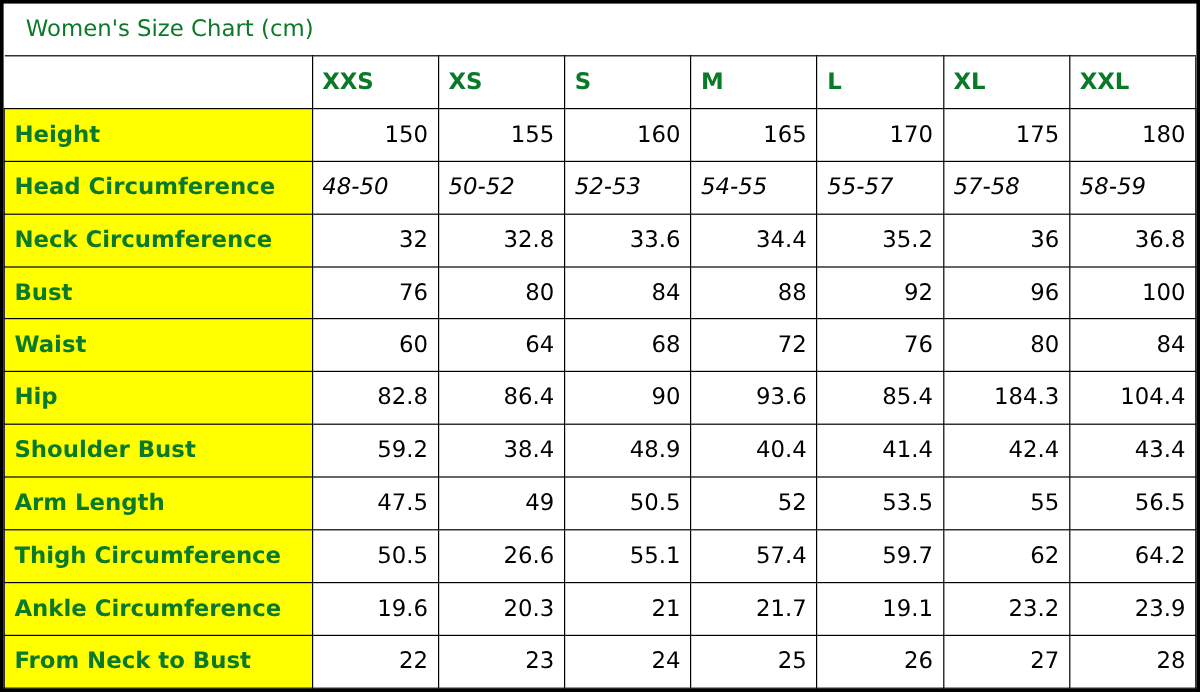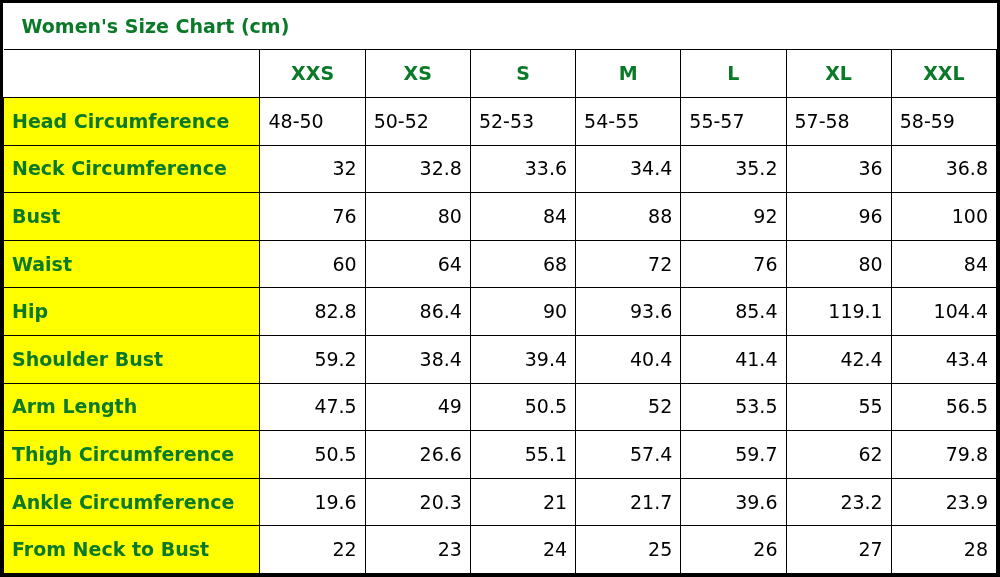--- a/index.html
+++ b/index.html
@@ -37,54 +37,55 @@
   }
   
   col.c-label { width: 256px; }
   col.c-size  { width: 105px; }
 
   
   .title-cell {
     border: none !important;
     border-bottom: 1px solid #000 !important;
     color: #0a7a28;
-    font-weight: bold;
+    font-weight: normal;
     font-size: 21px;
     text-align: left;
     padding-left: 18px !important;
     height: 42px;
   }
   
   .head-blank {
     background: #ffffff;
     border-left: none !important;
   }
   .head-size {
     color: #0a7a28;
     font-weight: bold;
     font-size: 20px;
-    text-align: center;
+    text-align: left;
     background: #ffffff;
   }
   
   .row-label {
     background: #ffff00;
     color: #0a7a28;
     font-weight: bold;
     font-size: 20px;
     text-align: left;
   }
   
   .val {
     text-align: right;
     color: #000000;
     font-size: 20px;
   }
   .val.range {
     text-align: left;
+    font-style: italic;
   }
 </style>
 </head>
 <body>
 
 <div class="sheet">
   <table class="size-chart">
     <colgroup>
       <col class="c-label">
       <col class="c-size">
@@ -103,20 +104,30 @@
         <td class="head-blank"></td>
         <td class="head-size">XXS</td>
         <td class="head-size">XS</td>
         <td class="head-size">S</td>
         <td class="head-size">M</td>
         <td class="head-size">L</td>
         <td class="head-size">XL</td>
         <td class="head-size">XXL</td>
       </tr>
 
+      <tr>
+        <td class="row-label">Height</td>
+        <td class="val">150</td>
+        <td class="val">155</td>
+        <td class="val">160</td>
+        <td class="val">165</td>
+        <td class="val">170</td>
+        <td class="val">175</td>
+        <td class="val">180</td>
+      </tr>
 
       <tr>
         <td class="row-label">Head Circumference</td>
         <td class="val range">48-50</td>
         <td class="val range">50-52</td>
         <td class="val range">52-53</td>
         <td class="val range">54-55</td>
         <td class="val range">55-57</td>
         <td class="val range">57-58</td>
         <td class="val range">58-59</td>
@@ -155,29 +166,29 @@
         <td class="val">84</td>
       </tr>
 
       <tr>
         <td class="row-label">Hip</td>
         <td class="val">82.8</td>
         <td class="val">86.4</td>
         <td class="val">90</td>
         <td class="val">93.6</td>
         <td class="val">85.4</td>
-        <td class="val">119.1</td>
+        <td class="val">184.3</td>
         <td class="val">104.4</td>
       </tr>
 
       <tr>
         <td class="row-label">Shoulder Bust</td>
         <td class="val">59.2</td>
         <td class="val">38.4</td>
-        <td class="val">39.4</td>
+        <td class="val">48.9</td>
         <td class="val">40.4</td>
         <td class="val">41.4</td>
         <td class="val">42.4</td>
         <td class="val">43.4</td>
       </tr>
 
       <tr>
         <td class="row-label">Arm Length</td>
         <td class="val">47.5</td>
         <td class="val">49</td>
@@ -191,30 +202,30 @@
 
 
       <tr>
         <td class="row-label">Thigh Circumference</td>
         <td class="val">50.5</td>
         <td class="val">26.6</td>
         <td class="val">55.1</td>
         <td class="val">57.4</td>
         <td class="val">59.7</td>
         <td class="val">62</td>
-        <td class="val">79.8</td>
+        <td class="val">64.2</td>
       </tr>
 
       <tr>
         <td class="row-label">Ankle Circumference</td>
         <td class="val">19.6</td>
         <td class="val">20.3</td>
         <td class="val">21</td>
         <td class="val">21.7</td>
-        <td class="val">39.6</td>
+        <td class="val">19.1</td>
         <td class="val">23.2</td>
         <td class="val">23.9</td>
       </tr>
 
       <tr>
         <td class="row-label">From Neck to Bust</td>
         <td class="val">22</td>
         <td class="val">23</td>
         <td class="val">24</td>
         <td class="val">25</td>

